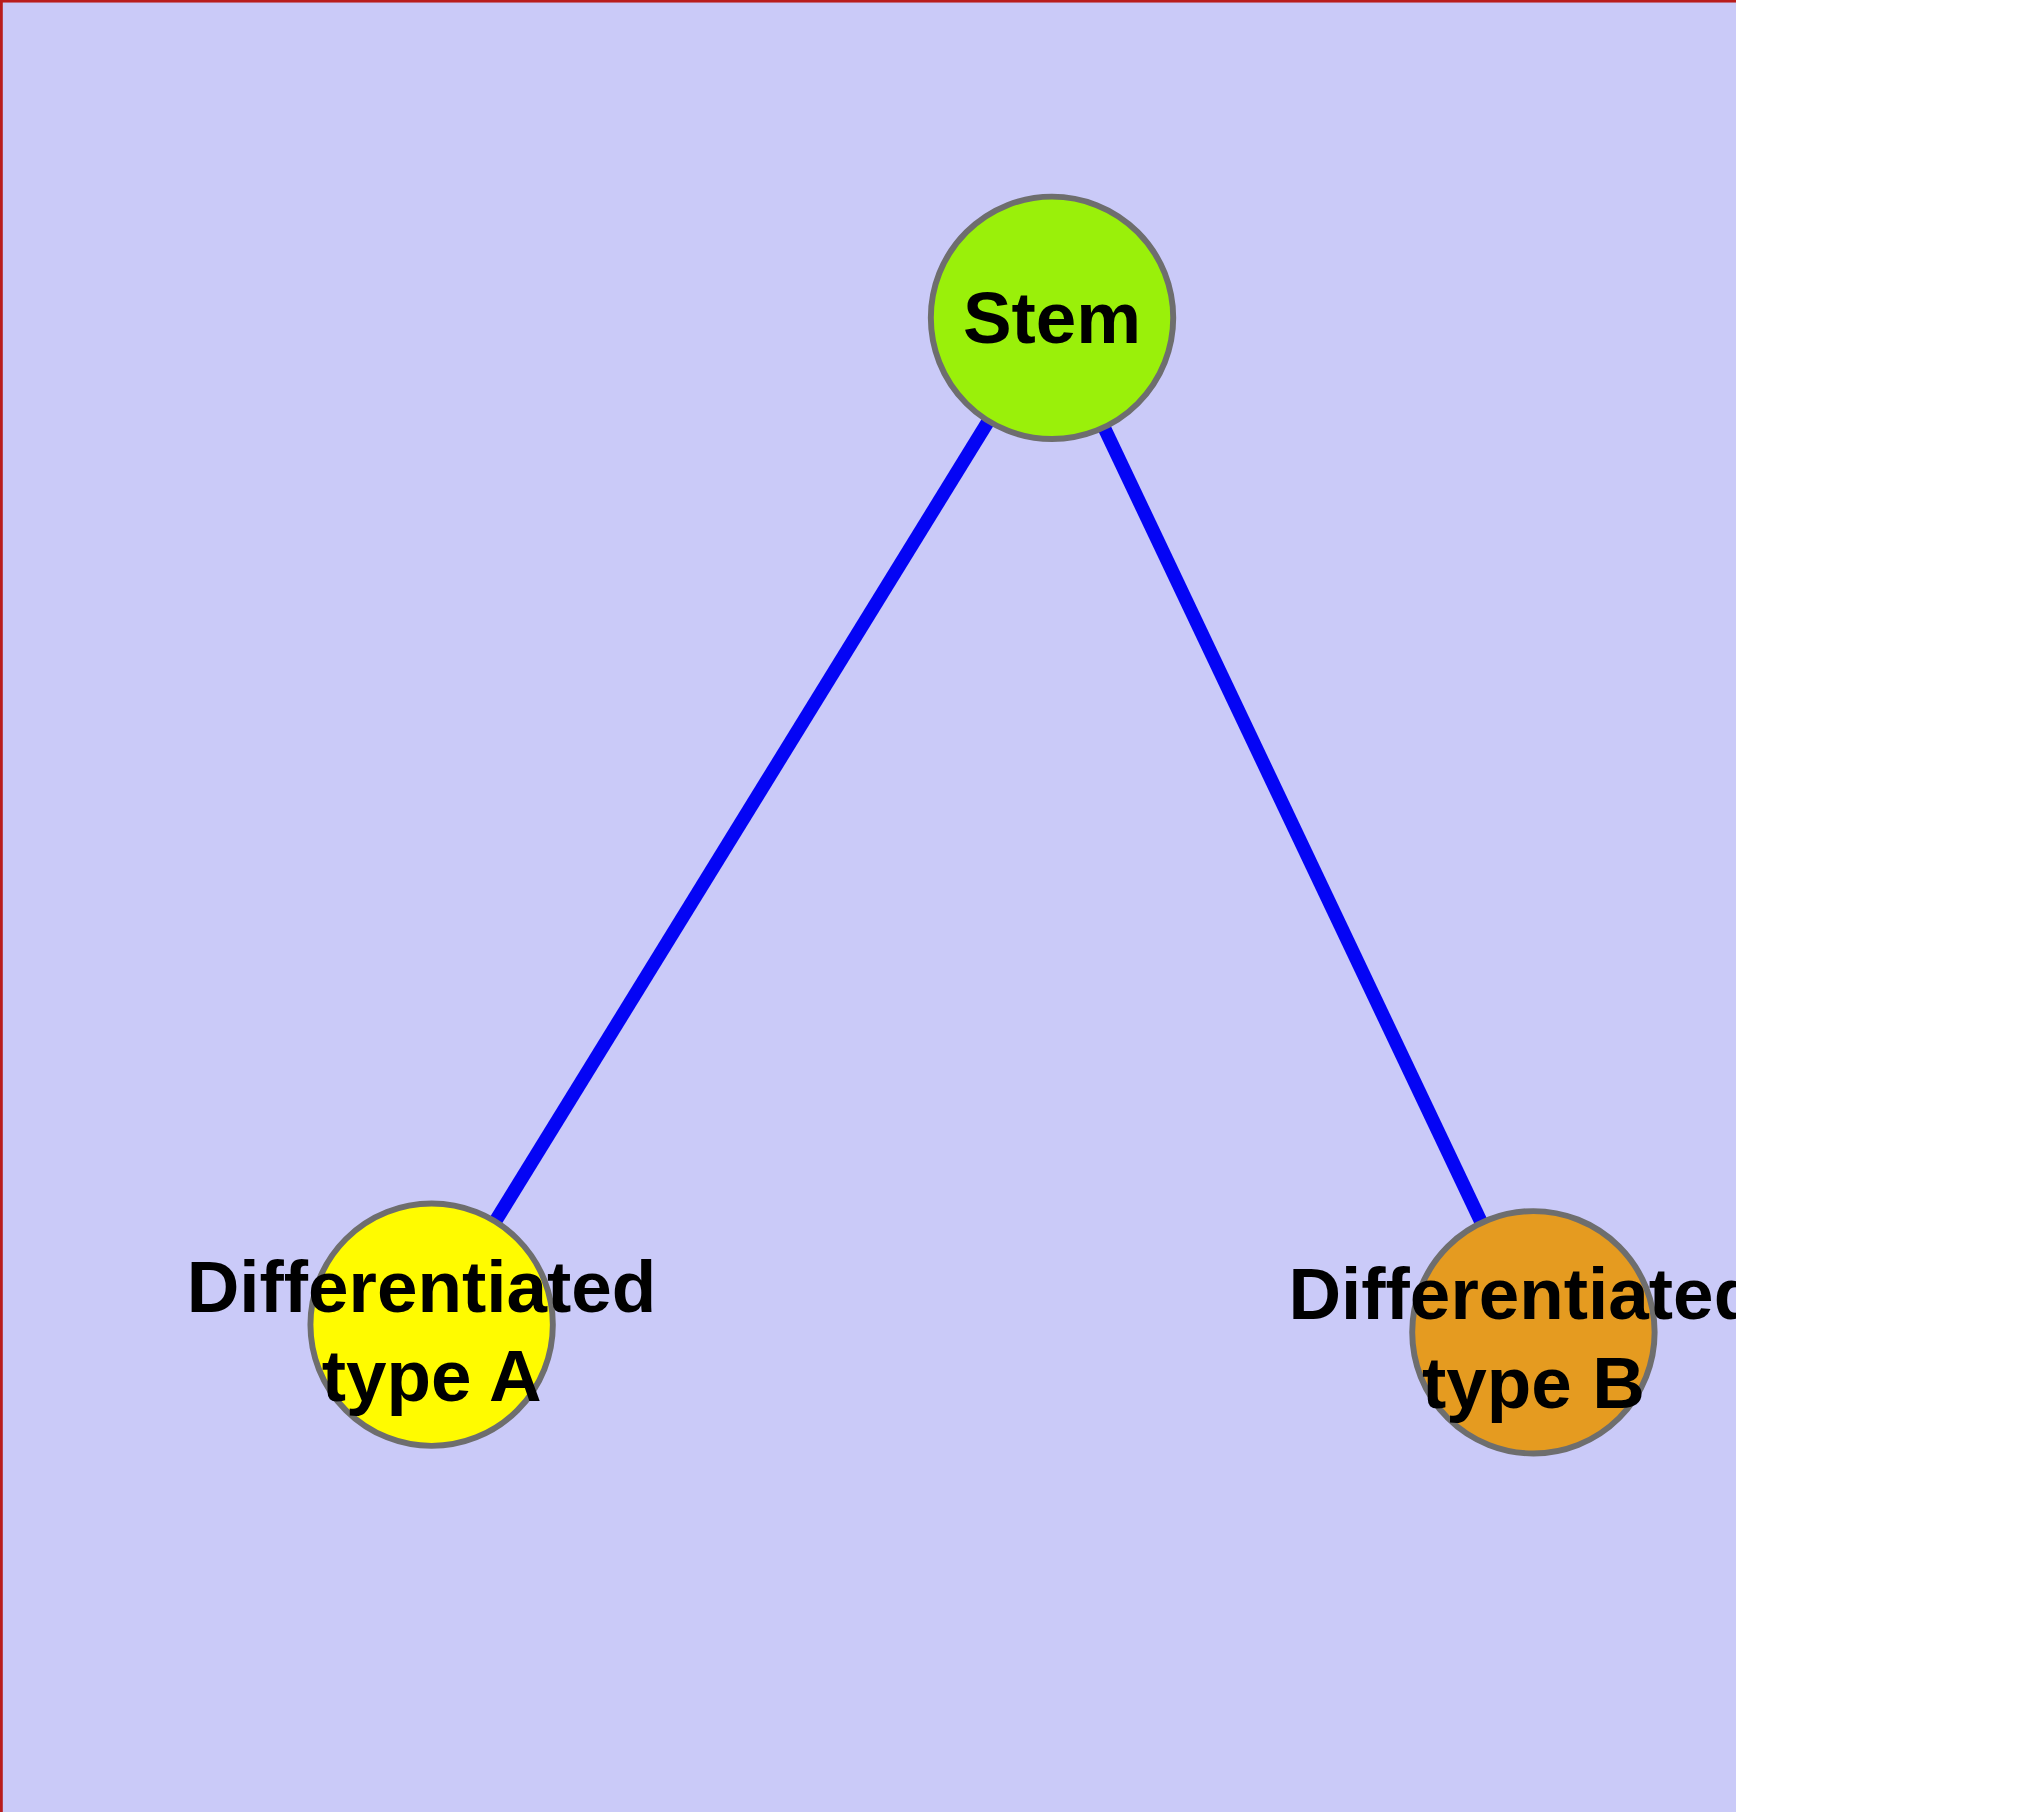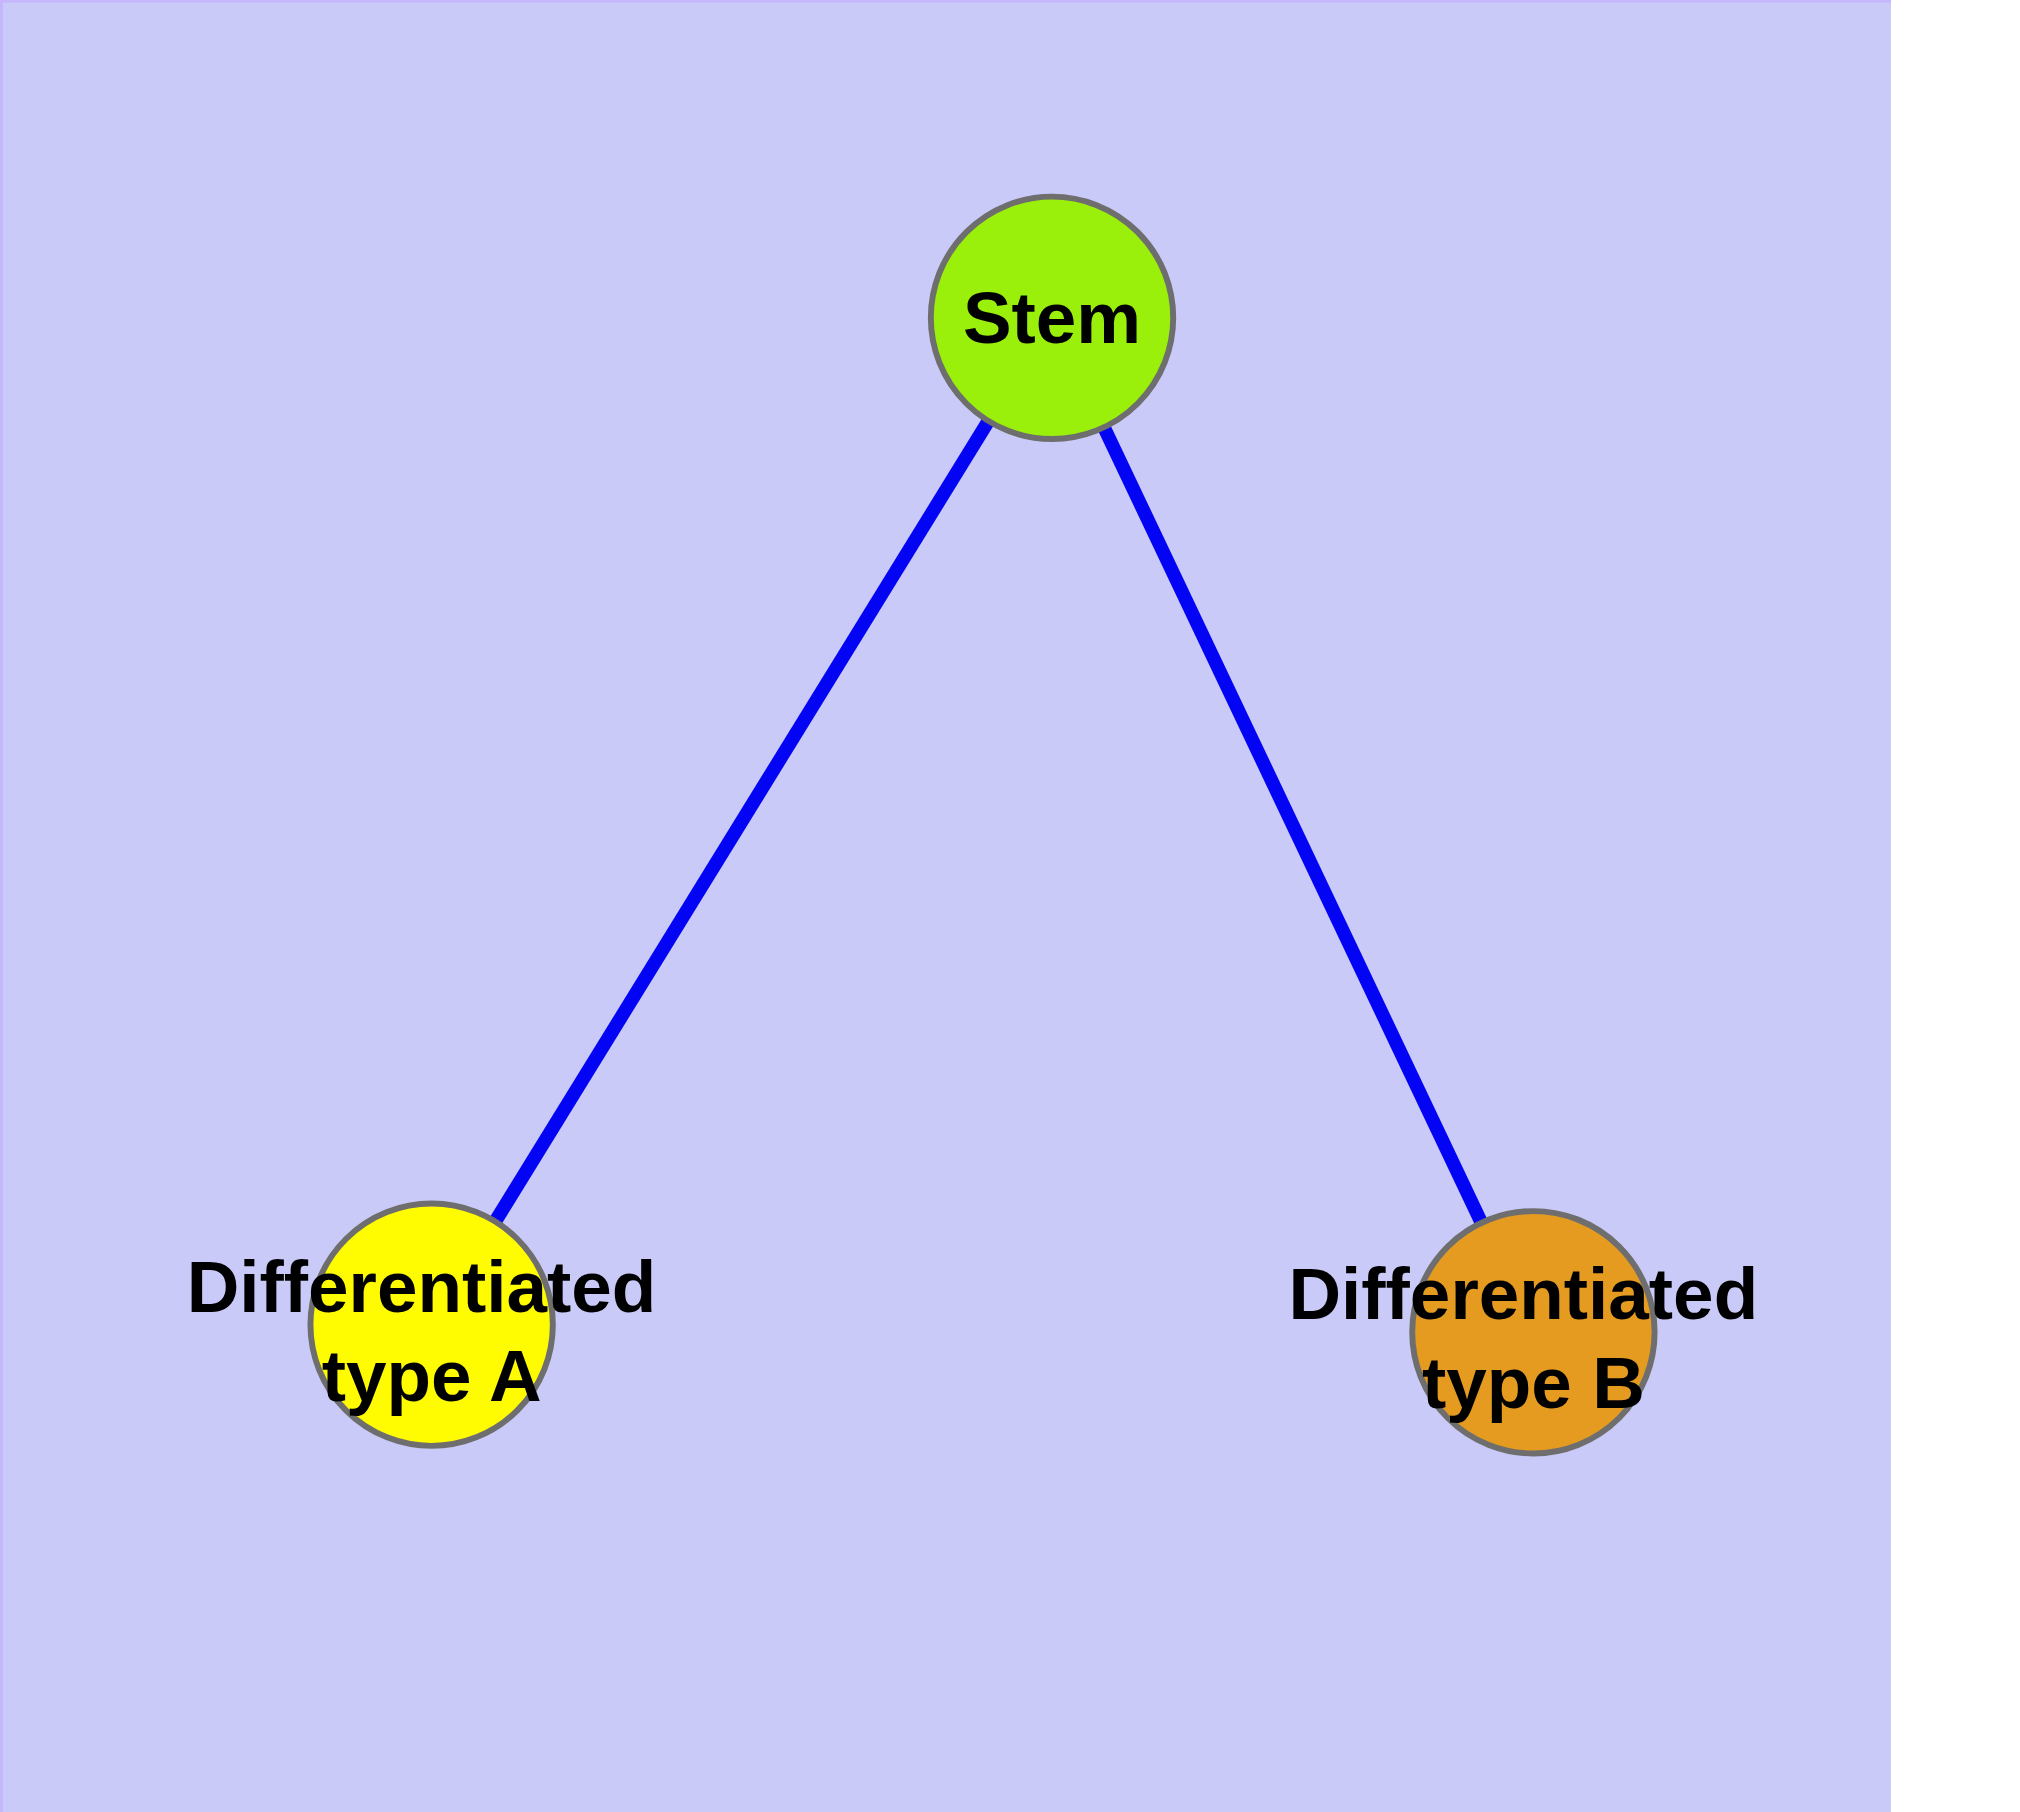--- a/index.html
+++ b/index.html
@@ -3,23 +3,23 @@
   <meta charset="utf-8">
   <style>
     html, body {
       margin: 0;
       padding: 0;
       background: #ffffff;
       font-family: "Liberation Sans", sans-serif;
     }
     .stage {
       position: relative;
-      width: 1891px;
+      width: 1736px;
       height: 1812px;
-      background: #c4b5fd;
+      background: #b91c1c;
       overflow: hidden;
     }
     svg.graph {
       position: absolute;
       top: 0;
       left: 0;
       display: block;
     }
     .edge {
       stroke-width: 16px;

